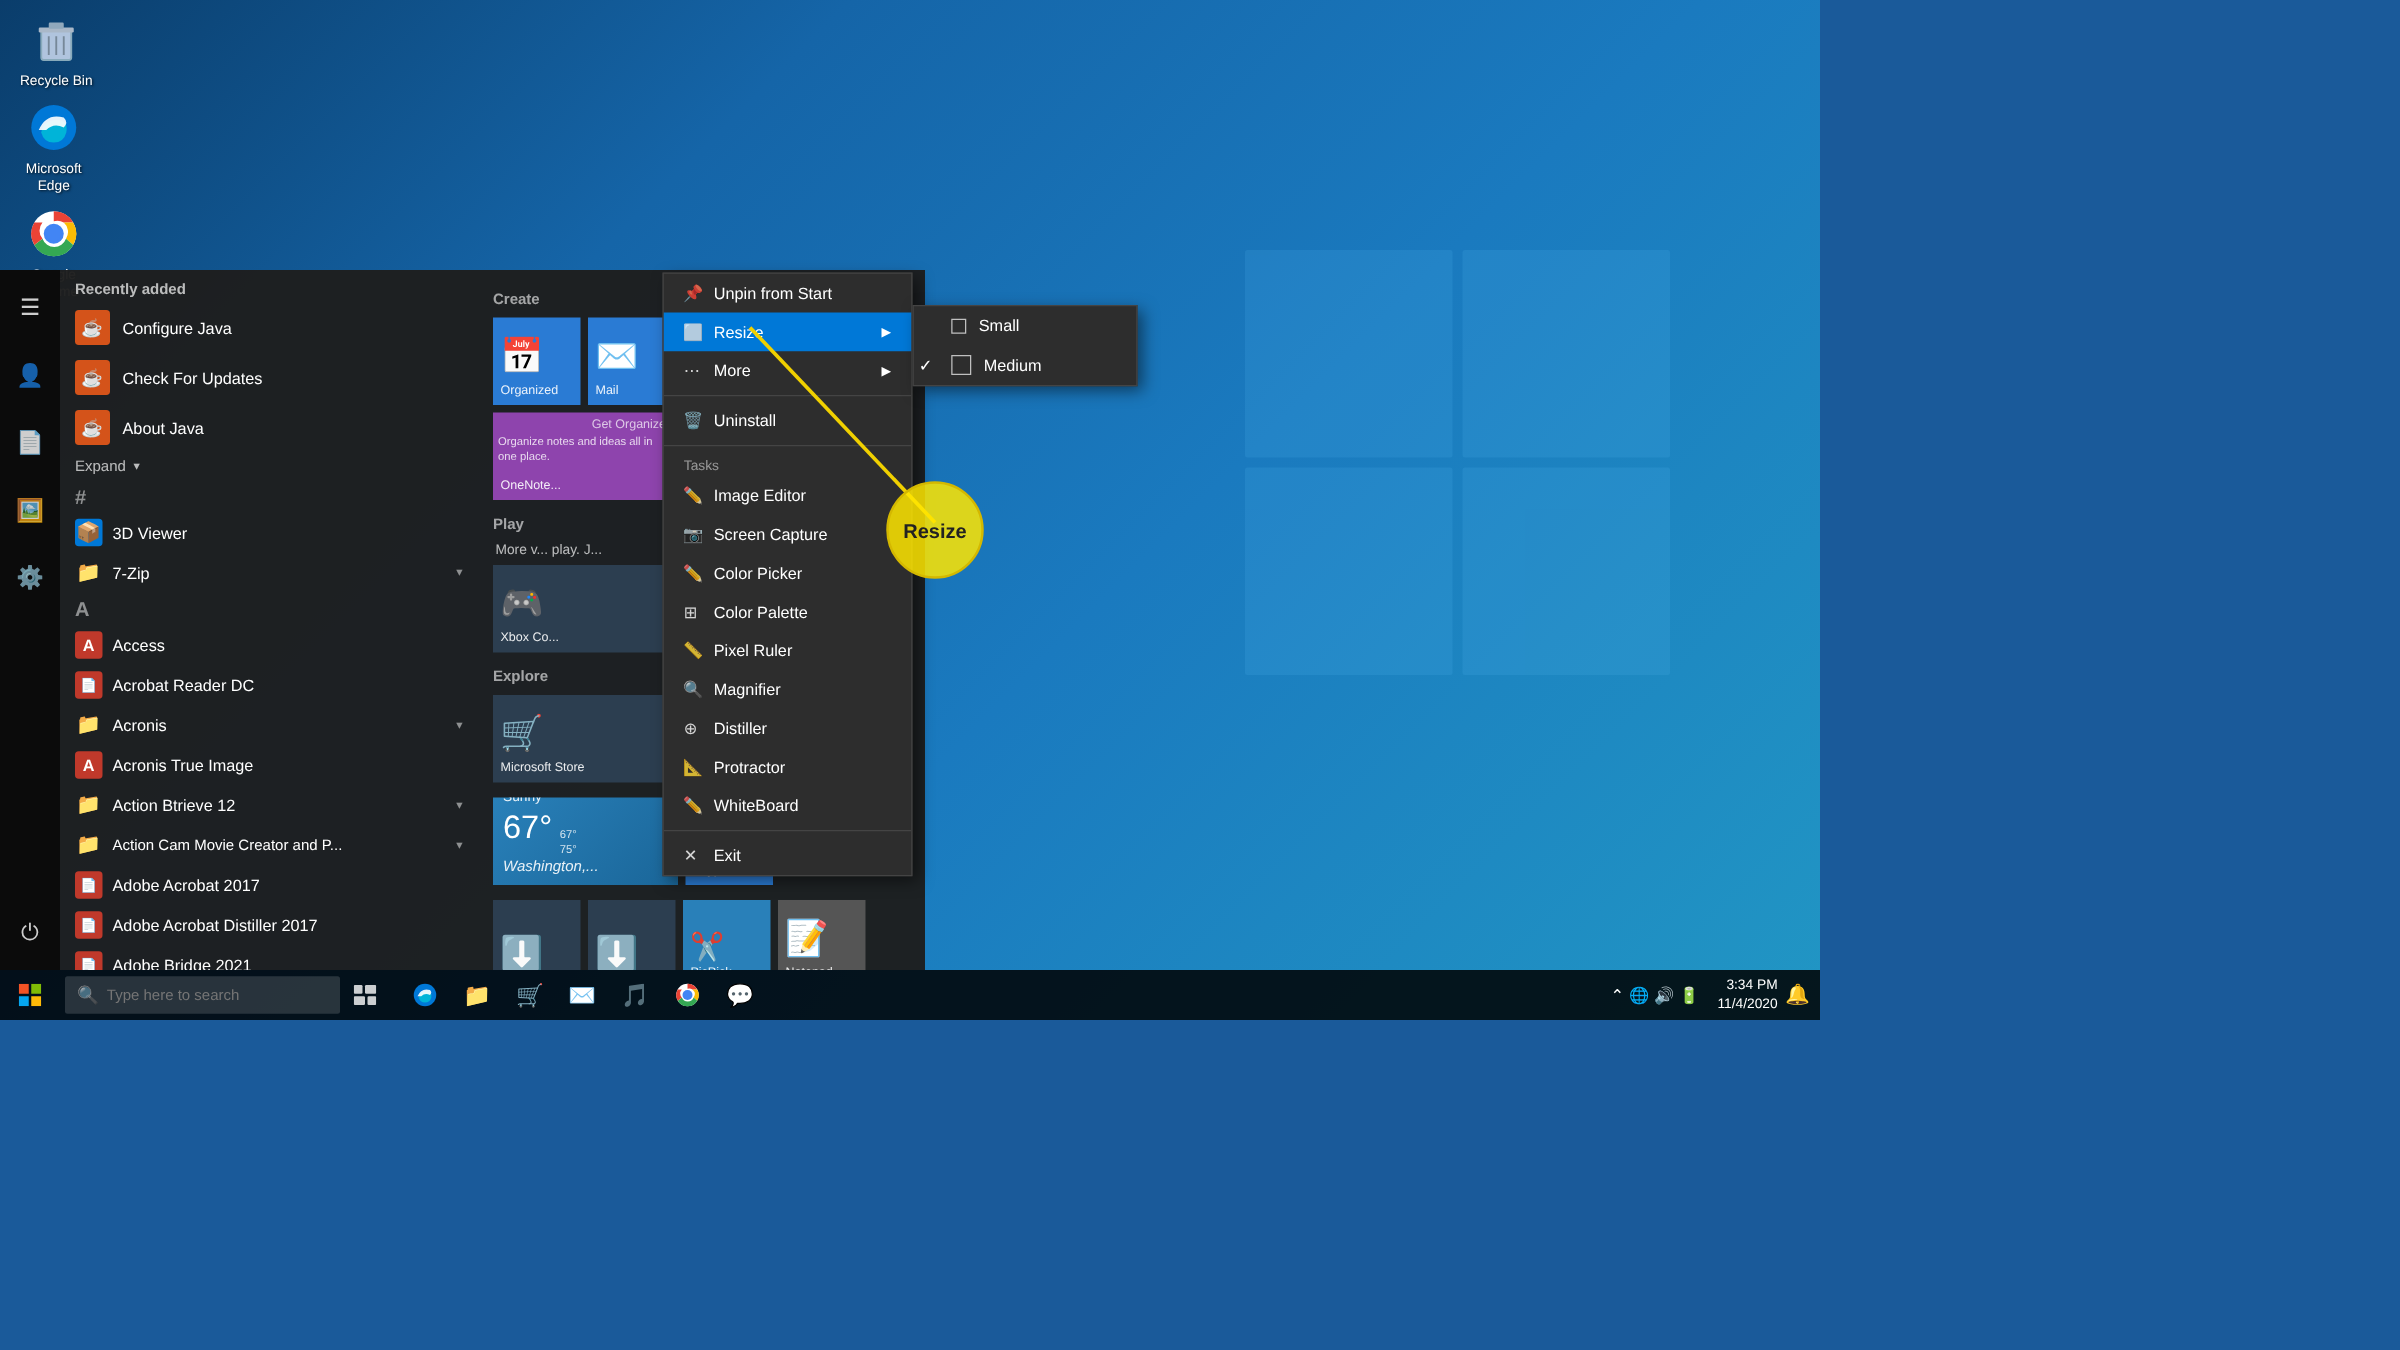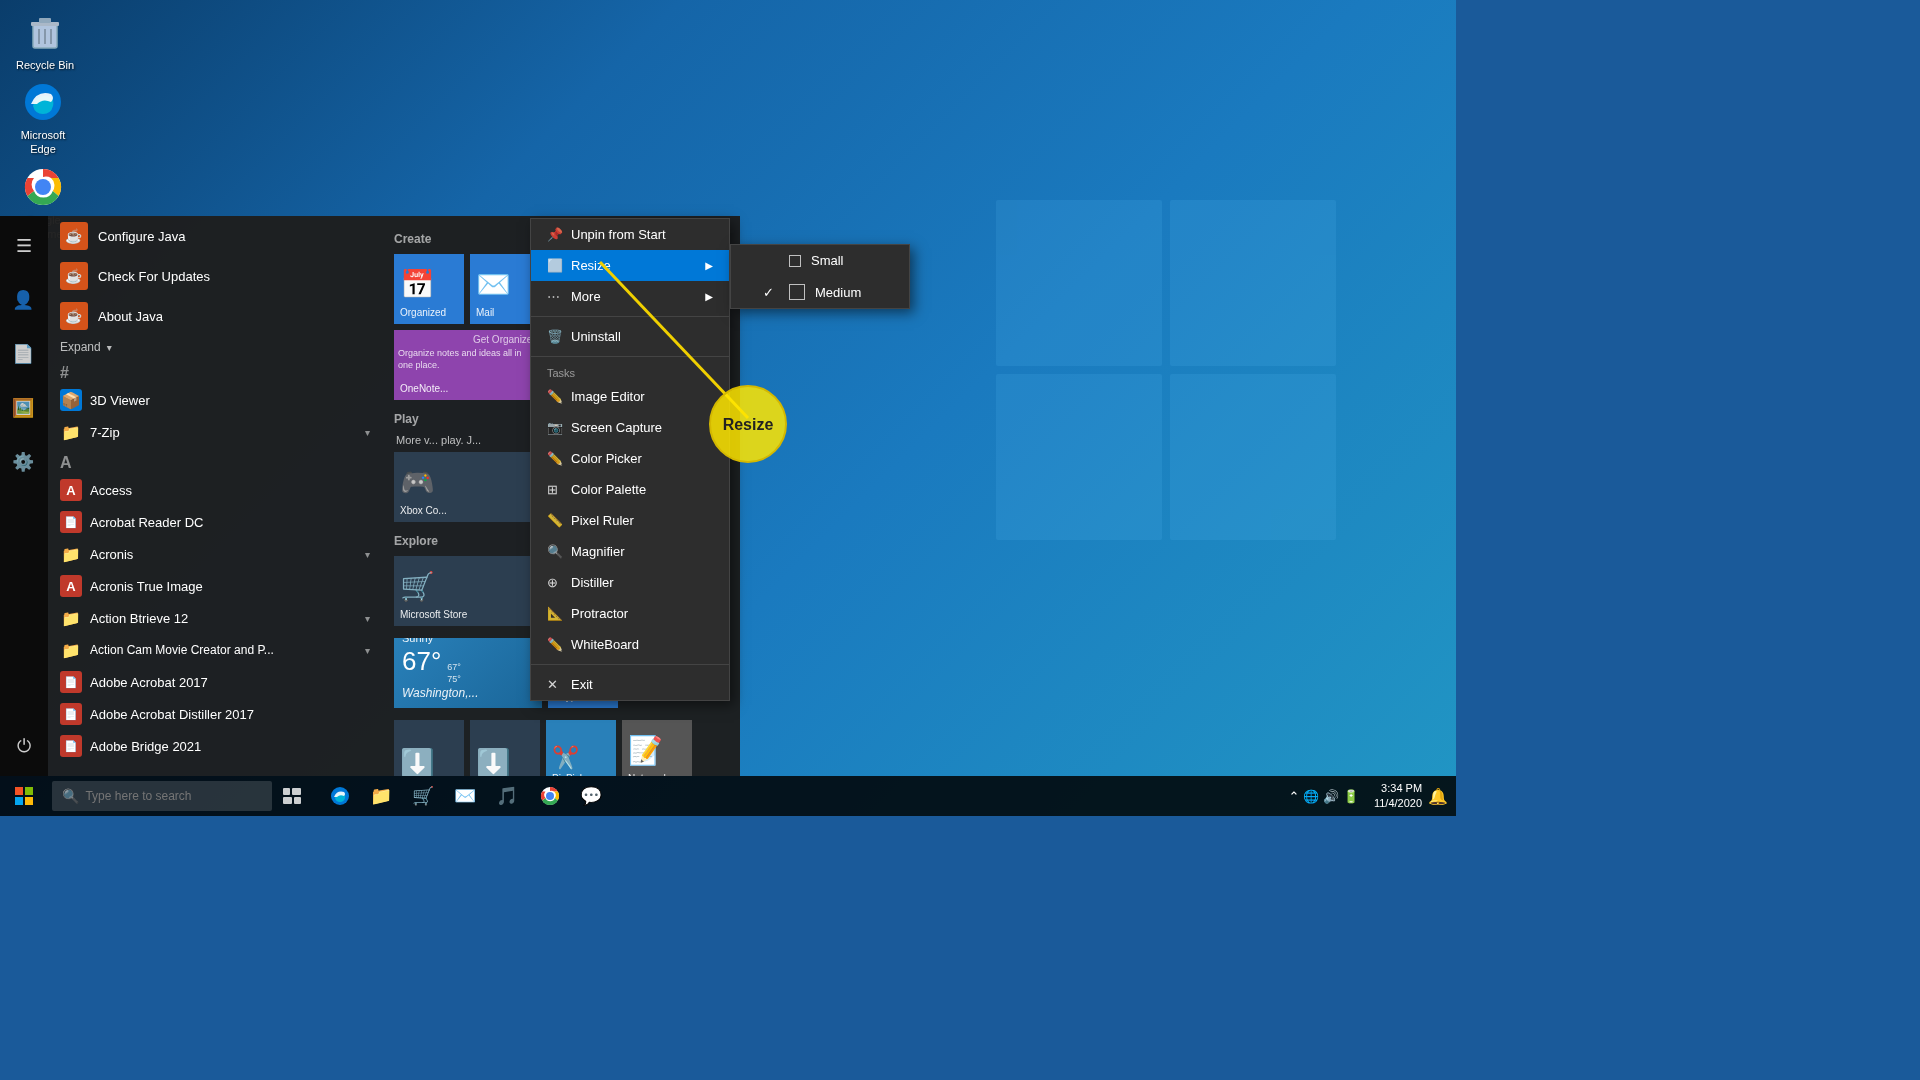--- a/index.html
+++ b/index.html
@@ -349,21 +349,21 @@
       top: 244px;
       width: 180px;
       background: #2d2d2d;
       border: 1px solid #444;
       z-index: 501;
       box-shadow: 4px 4px 12px rgba(0,0,0,0.5);
     }
     .resize-item {
       display: flex;
       align-items: center;
-      padding: 8px 32px;
+      padding: 8px 4px;
       color: white;
       font-size: 13px;
       cursor: pointer;
       gap: 10px;
     }
     .resize-check {
       width: 16px;
       font-size: 13px;
       color: white;
     }
@@ -473,20 +473,21 @@
     <div class="start-nav-icon">☰</div>
     <div class="start-nav-icon">👤</div>
     <div class="start-nav-icon">📄</div>
     <div class="start-nav-icon">🖼️</div>
     <div class="start-nav-icon">⚙️</div>
     <div class="start-nav-icon" style="margin-top:auto;margin-bottom:10px;">⏻</div>
   </div>
 
   <div class="start-apps-panel">
 
+    <div class="start-section-header">Recently added</div>
     <div class="start-app-item">
       <div class="start-app-icon" style="background:#d4531a;border-radius:3px;color:white;font-size:14px;">☕</div>
       <span>Configure Java</span>
     </div>
     <div class="start-app-item">
       <div class="start-app-icon" style="background:#d4531a;border-radius:3px;color:white;font-size:14px;">☕</div>
       <span>Check For Updates</span>
     </div>
     <div class="start-app-item">
       <div class="start-app-icon" style="background:#d4531a;border-radius:3px;color:white;font-size:14px;">☕</div>

